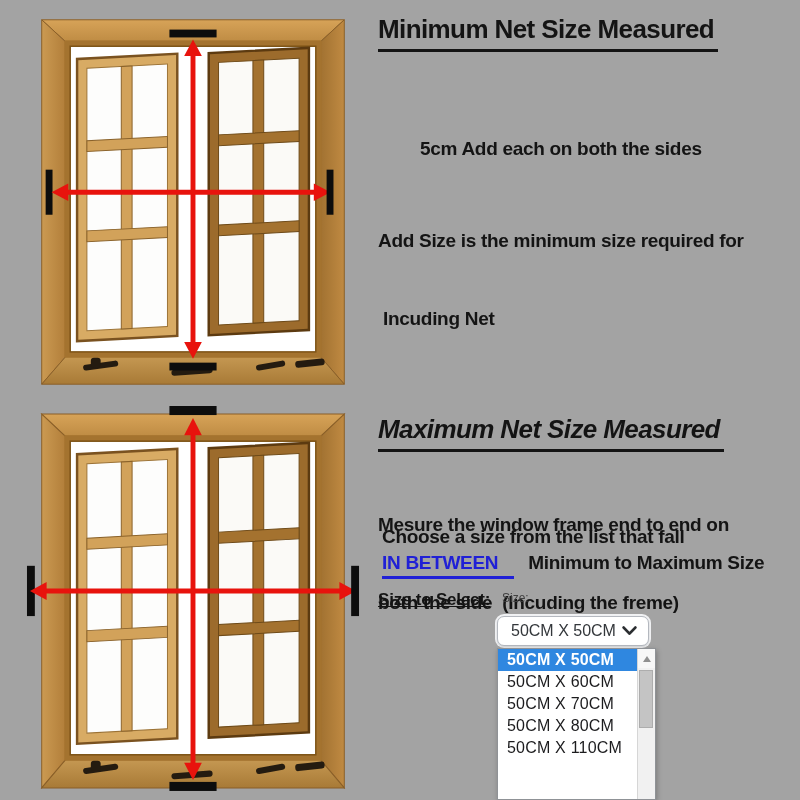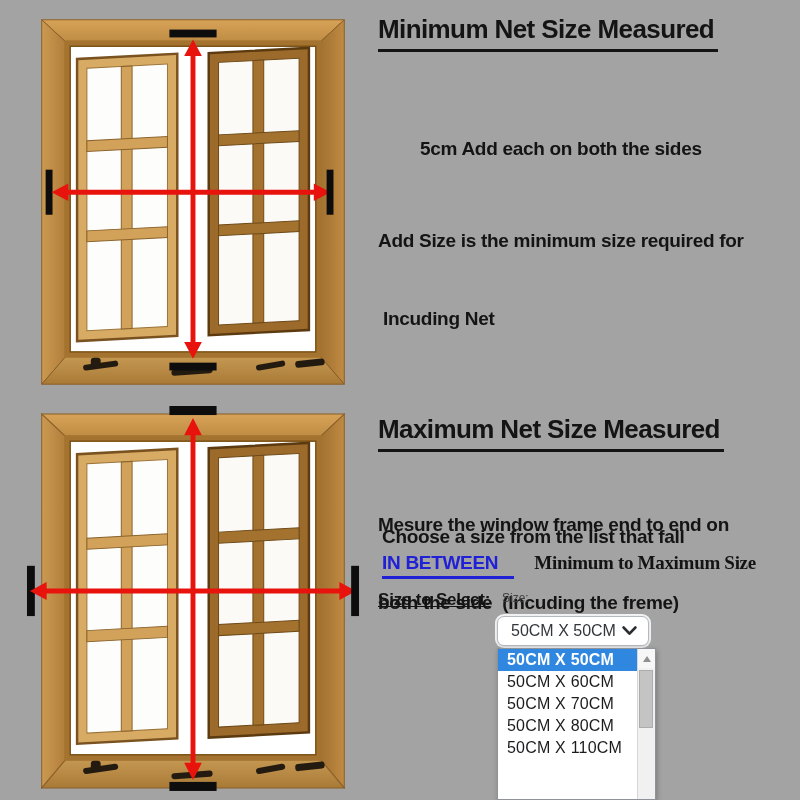--- a/index.html
+++ b/index.html
@@ -6,21 +6,21 @@
             font-family:"Liberation Sans",sans-serif;}
   .canvas{position:relative;width:800px;height:800px;background:#a3a3a3;}
   .abs{position:absolute;}
   .pre{white-space:pre;}
 
   
   .h1{font-size:26px;font-weight:700;color:var(--text-black);letter-spacing:-0.6px;
       border-bottom:3px solid var(--text-black);padding-bottom:4px;padding-right:4px;display:inline-block;}
   .b{font-size:19px;font-weight:700;color:var(--text-black);line-height:26px;letter-spacing:-0.3px;}
   .inb{color:var(--link-blue);border-bottom:3px solid var(--link-blue);padding-right:16px;display:inline-block;}
-  .after-inb{margin-left:20px;font-family:Liberation Serif, serif;}
+  .after-inb{margin-left:14px;}
   .sts{font-size:17px;font-weight:700;color:var(--text-black);text-decoration:underline;letter-spacing:-0.2px;}
   .szlbl{font-size:12px;font-weight:400;color:var(--label-gray);}
 
   
   .selbox{left:497px;top:616px;width:152px;height:30px;background:#fff;border:1px solid #b4b8bf;
           border-radius:7px;box-shadow:0 1px 2px rgba(15,17,17,.15),0 0 0 2px #f1f2f4;
           display:flex;align-items:center;justify-content:space-between;box-sizing:border-box;
           padding:0 11px 0 13px;font-size:16px;color:#33373b;cursor:pointer;}
   .chev{display:block;}
 
@@ -144,21 +144,21 @@
     </g>
     <g>
       <rect class="mark" x="1" y="161" width="8" height="50"></rect>
       <line class="mline" x1="18" y1="186" x2="322" y2="186"></line>
       <polygon class="mhead" points="4,186 21,177 21,195"></polygon>
       <polygon class="mhead" points="336,186 319,177 319,195"></polygon>
       <rect class="mark" x="331" y="161" width="8" height="50"></rect>
     </g>
   </svg>
 
-  <div class="abs" style="left:378px;top:414px;">
+  <div class="abs" style="left:378px;top:414px;font-style:italic;">
     <span class="h1">Maximum Net Size Measured</span>
   </div>
   <div class="abs b pre" style="left:378px;top:460px;">
     <div>Mesure the window frame end to end on</div>
     <div>both the side  (Incuding the freme)</div>
   </div>
   <div class="abs b pre" style="left:382px;top:524px;">Choose a size from the list that fall</div>
   <div class="abs b" style="left:382px;top:550px;">
     <span class="inb">IN BETWEEN</span><span class="after-inb">Minimum to Maximum Size</span>
   </div>

